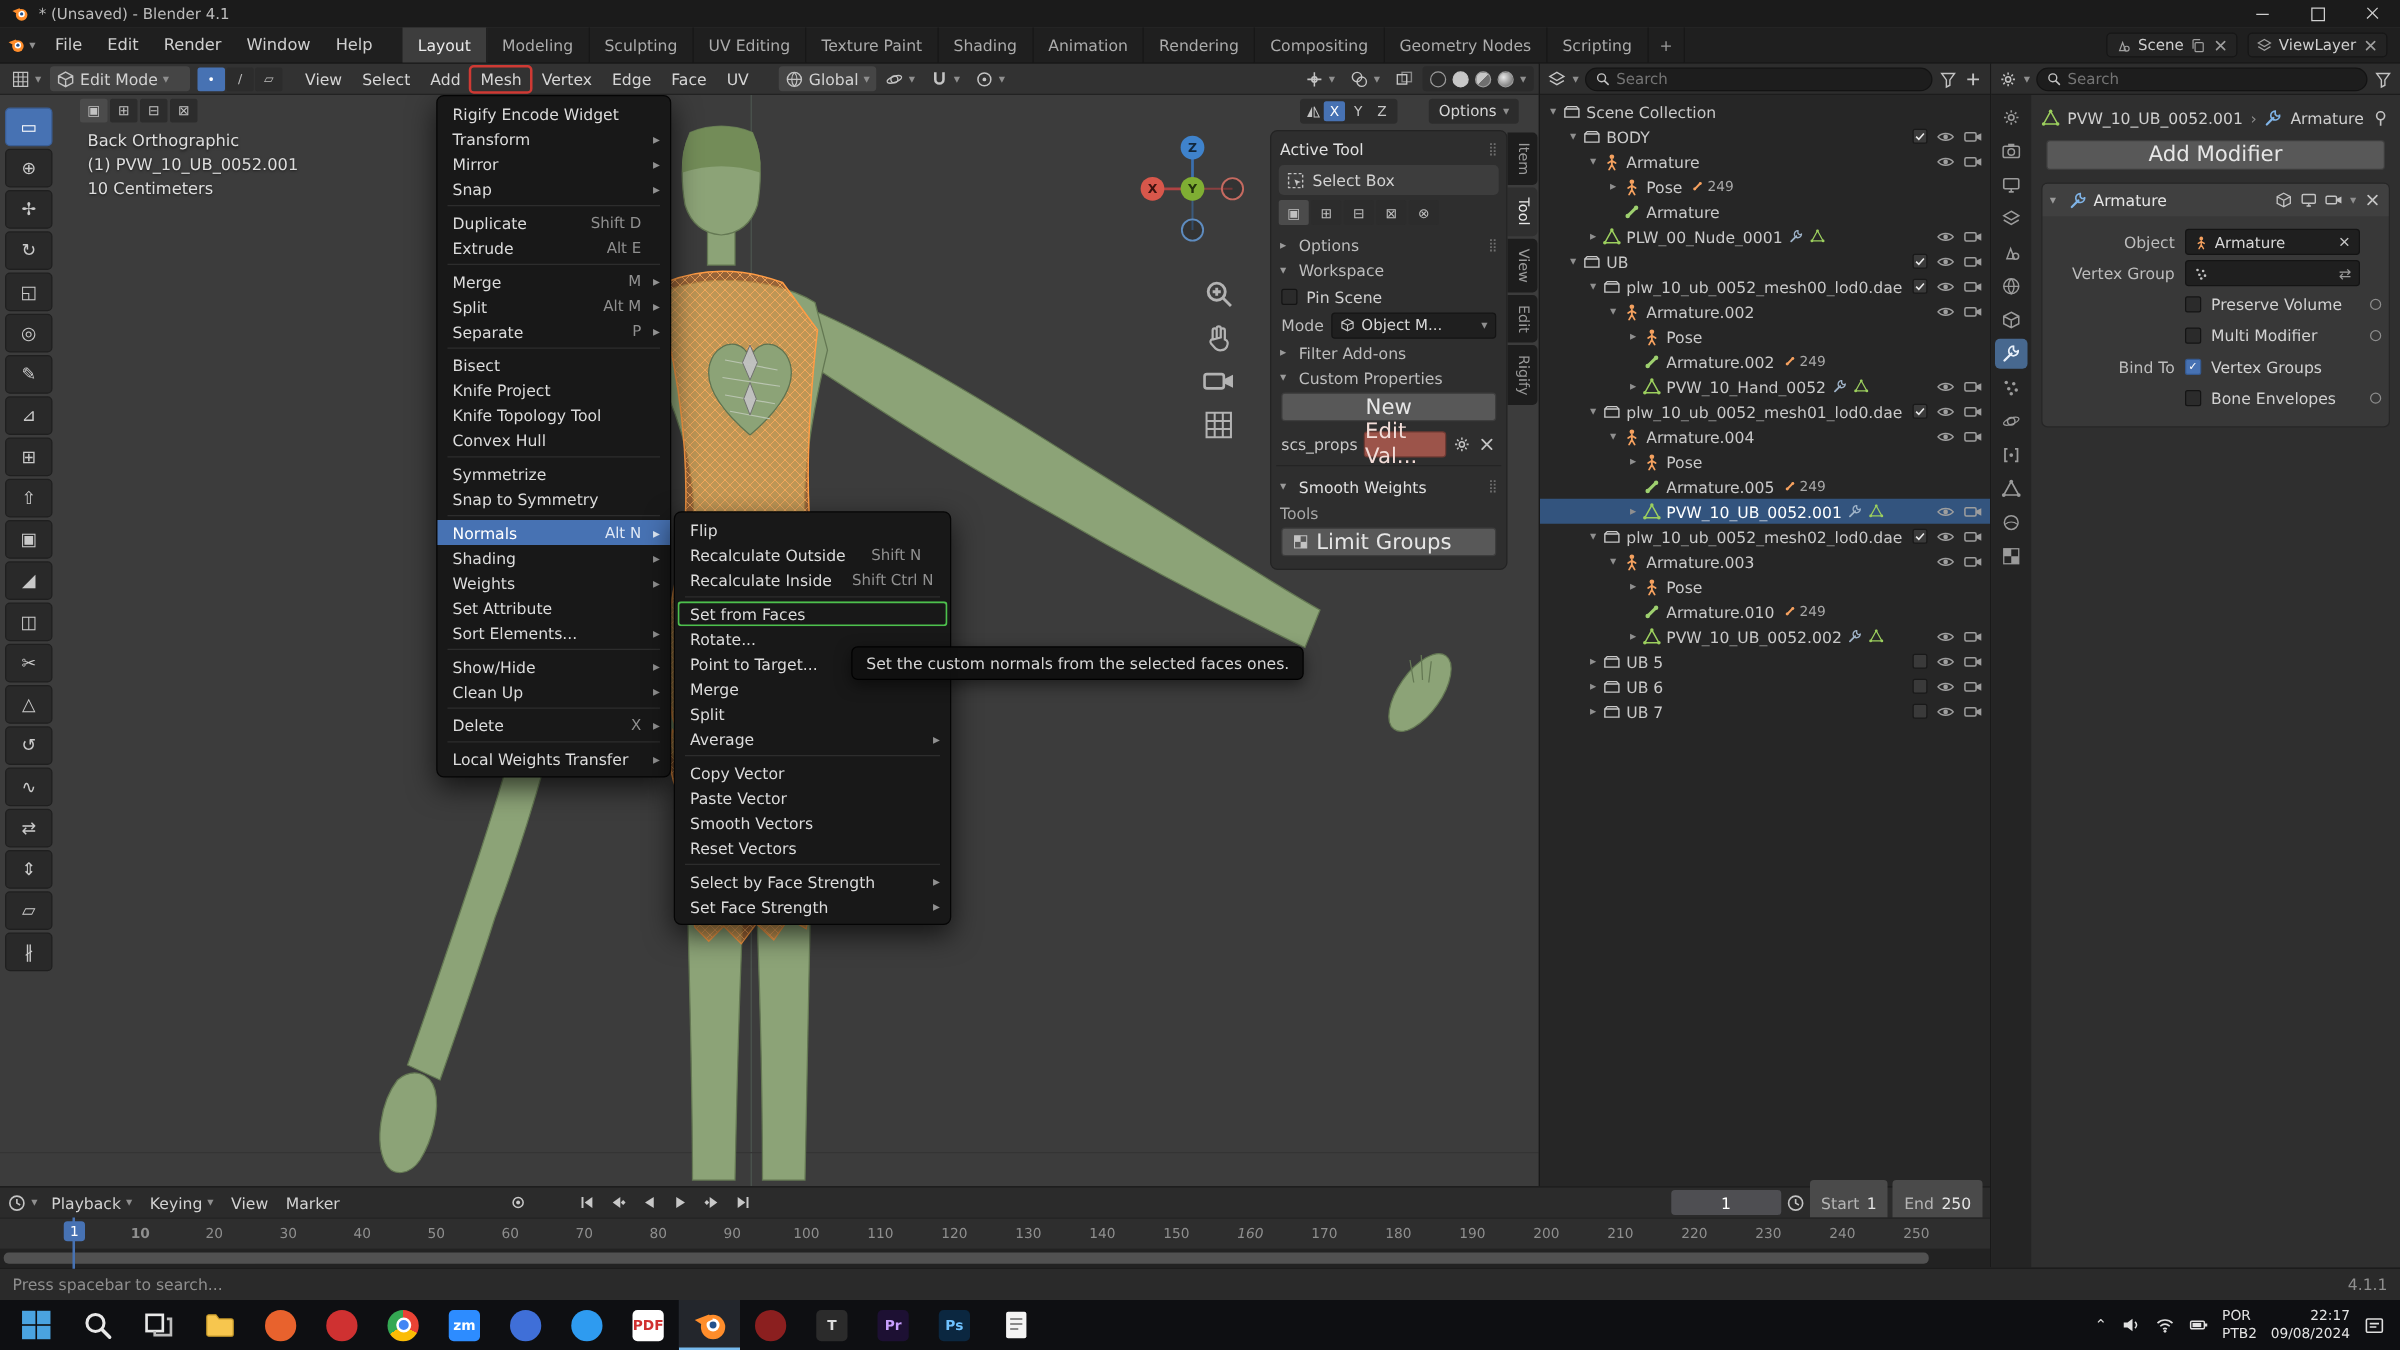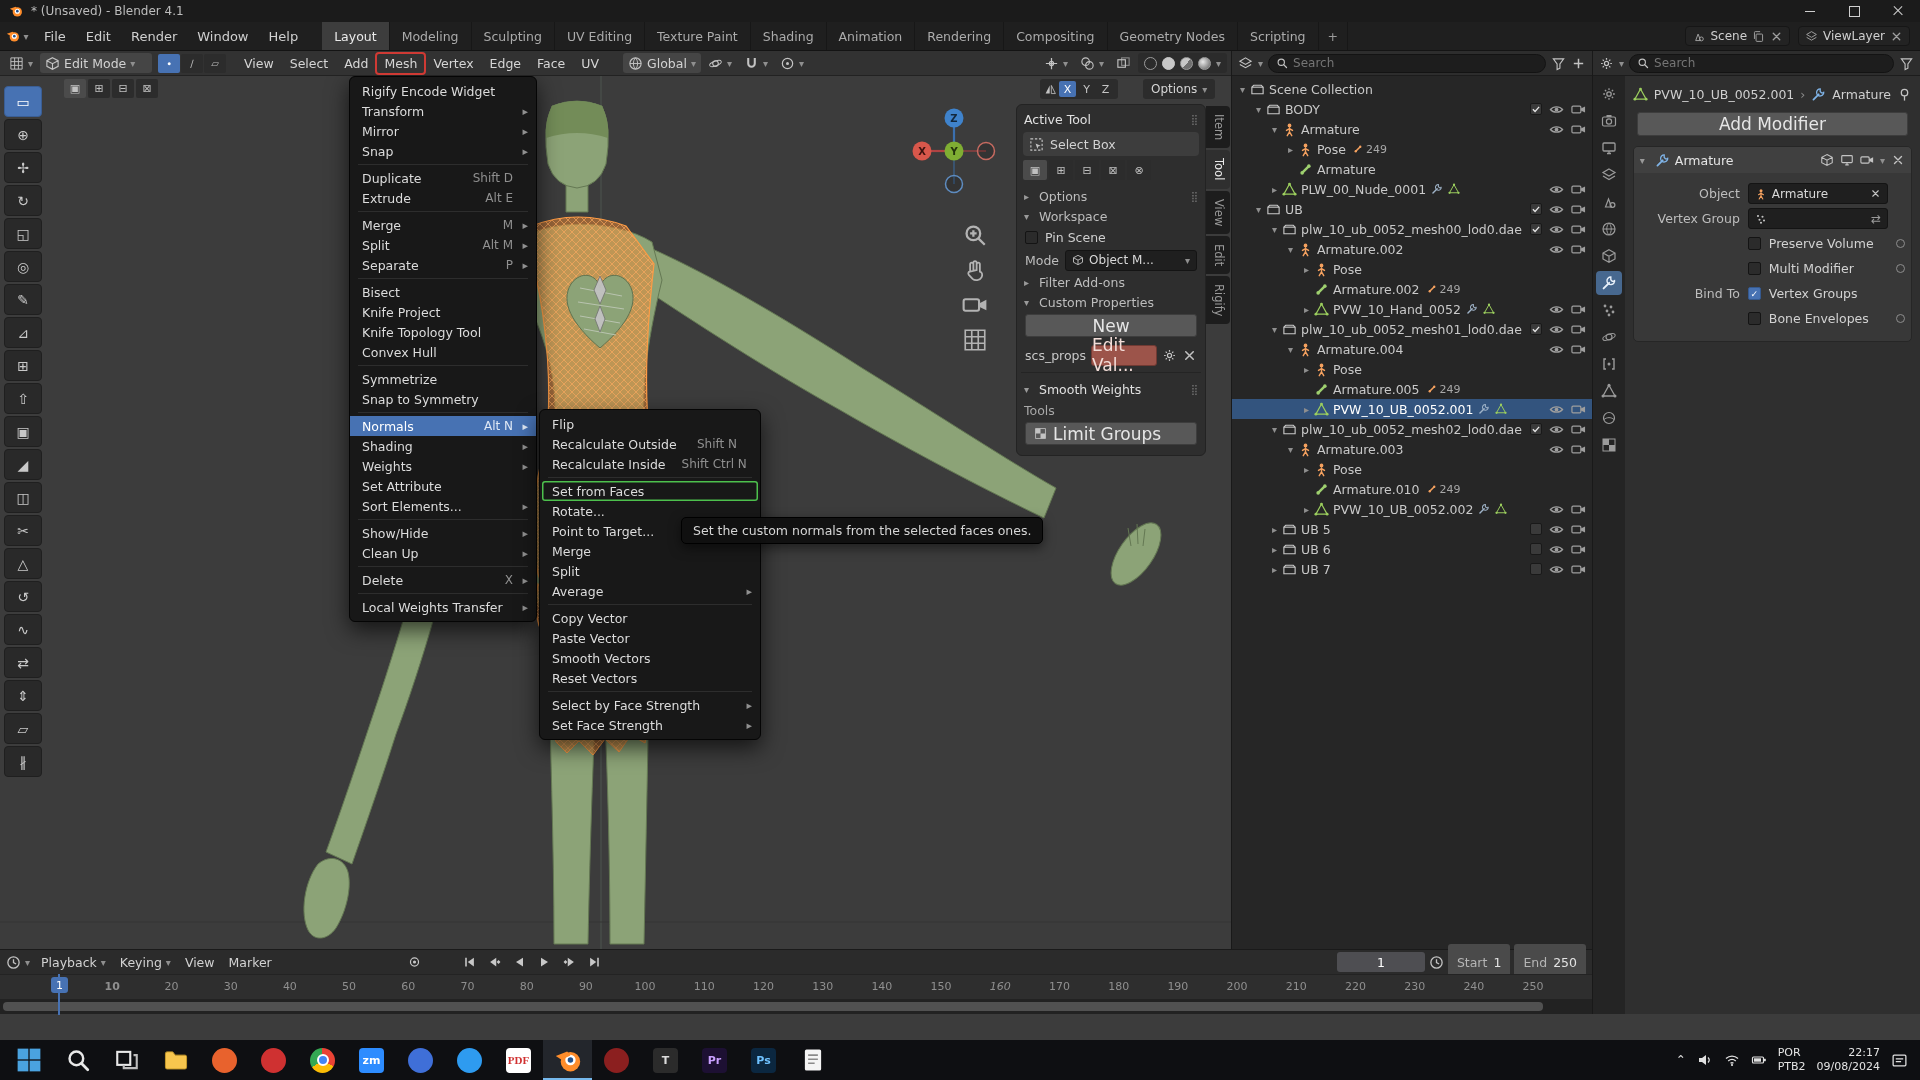--- a/index.html
+++ b/index.html
@@ -422,20 +422,25 @@
       <use href="#obot" fill="url(#wirep)" stroke="#ff9c45" stroke-width="1.2"></use>
       <use href="#oknee" fill="#f08a34" opacity="0.55"></use>
       <use href="#oknee" fill="url(#wirep)" stroke="#ff9c45" stroke-width="1"></use>
 
       <path d="M600 272 C572 248 560 226 571 208 C581 194 597 198 600 212 C603 198 619 194 629 208 C640 226 628 248 600 272 Z" fill="#8ca377" stroke="#5f7350"></path>
       <path d="M580 212 L622 220 M578 226 L624 233 M580 240 L620 247 M584 253 L616 259" stroke="#b9c4b0" stroke-width="1"></path>
       <path d="M600 200 L606 214 L600 228 L594 214 Z M600 230 L605 243 L600 256 L595 243 Z" fill="#c2c2c2" stroke="#6f6f6f" stroke-width="0.8" opacity="0.95"></path>
       <circle cx="600" cy="570" r="3.5" fill="#ff8c1a" stroke="#4a3115"></circle>
     </svg>
 
+    <div class="vp-info">
+      <div>Back Orthographic</div>
+      <div>(1) PVW_10_UB_0052.001</div>
+      <div>10 Centimeters</div>
+    </div>
 
     <div class="toolbar" id="toolbar">
         <div class="tool-btn active">▭</div>
         <div class="tool-btn">⊕</div>
         <div class="tool-btn">✢</div>
         <div class="tool-btn">↻</div>
         <div class="tool-btn">◱</div>
         <div class="tool-btn">◎</div>
         <div class="tool-btn">✎</div>
         <div class="tool-btn">⊿</div>
@@ -1848,20 +1853,24 @@
         <span class="tick" style="left: 1414.68px;">230</span>
         <span class="tick" style="left: 1473.88px;">240</span>
         <span class="tick" style="left: 1533.08px;">250</span>
       </div>
     <div class="playhead-line" style="top:24px;height:41px"></div>
     <div class="tl-scroll">
         <div class="tl-thumb"></div>
       </div>
   </div>
 
+  <div class="statusbar">
+    <span>Press spacebar to search...</span>
+    <span class="sb-right">4.1.1</span>
+  </div>
 
   <div class="taskbar">
     <div id="task-icons">
         <div class="tk-btn">
           <div class="tk-g">
             <svg viewBox="0 0 16 16" xmlns="http://www.w3.org/2000/svg">
               <rect x="1" y="1" width="6.6" height="6.6" fill="#4aa3e0"></rect>
               <rect x="8.4" y="1" width="6.6" height="6.6" fill="#4aa3e0"></rect>
               <rect x="1" y="8.4" width="6.6" height="6.6" fill="#4aa3e0"></rect>
               <rect x="8.4" y="8.4" width="6.6" height="6.6" fill="#4aa3e0"></rect>
@@ -1905,21 +1914,21 @@
         <div class="tk-btn">
           <div class="tk-g tile" style="background: rgb(45, 140, 255); color: rgb(255, 255, 255);">zm</div>
         </div>
         <div class="tk-btn">
           <div class="tk-g round" style="background: rgb(63, 111, 216);"></div>
         </div>
         <div class="tk-btn">
           <div class="tk-g round" style="background: rgb(46, 155, 240);"></div>
         </div>
         <div class="tk-btn">
-          <div class="tk-g tile" style="background: rgb(255, 255, 255); color: rgb(208, 48, 48); font-family: Liberation Serif, serif;">PDF</div>
+          <div class="tk-g tile" style="background: rgb(255, 255, 255); color: rgb(208, 48, 48);">PDF</div>
         </div>
         <div class="tk-btn active">
           <div class="tk-g">
             <svg viewBox="0 0 16 16" xmlns="http://www.w3.org/2000/svg">
               <circle cx="9.5" cy="9" r="6" fill="#ff8d2b"></circle>
               <circle cx="9.5" cy="8" r="3.2" fill="#fff"></circle>
               <circle cx="9.5" cy="8" r="1.7" fill="#23518c"></circle>
               <path d="M0.5 5.5 L7.5 2.8 L9.5 5.2 L4 7.8 Z" fill="#ff8d2b"></path>
             </svg>
           </div>

